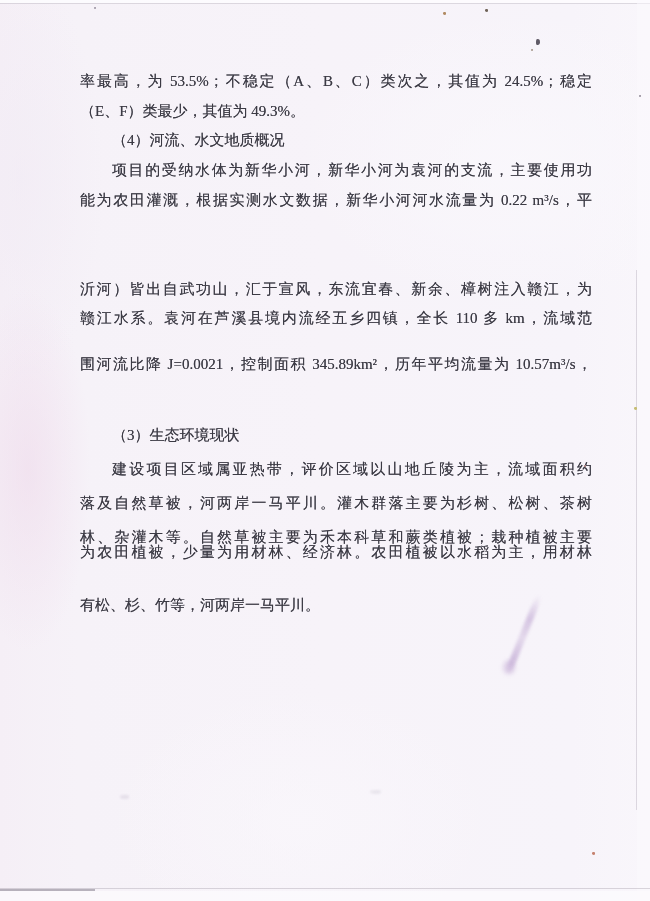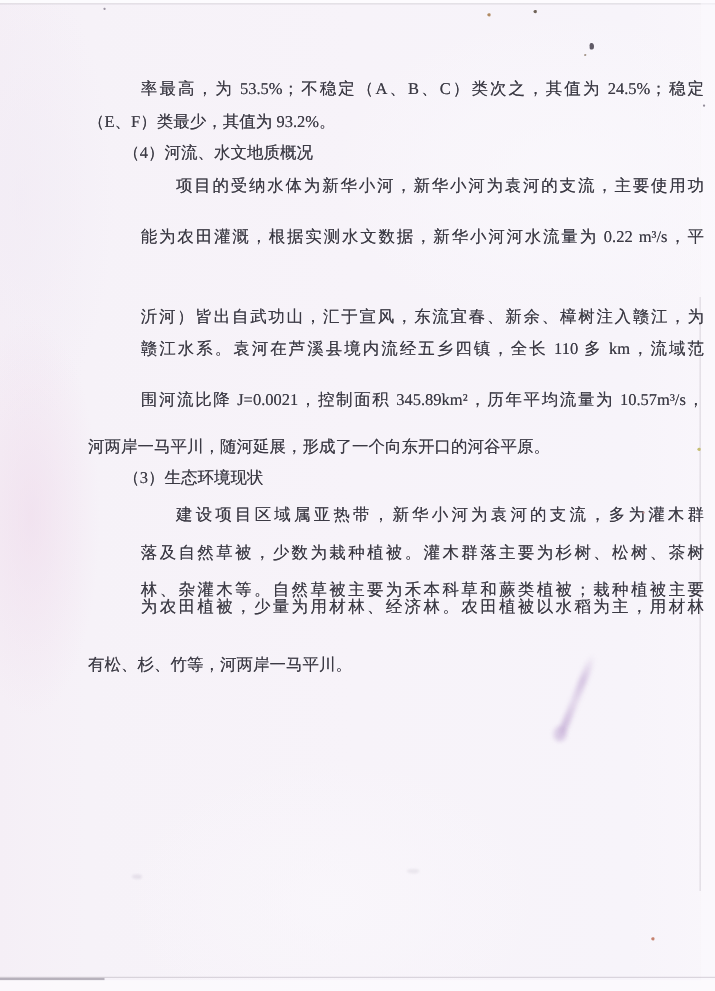--- a/index.html
+++ b/index.html
@@ -21,21 +21,21 @@
   .edge-bottom-light{position:absolute;left:0;top:891px;width:650px;height:10px;background:rgba(252,251,253,.75);}
   .edge-right-line{position:absolute;left:636px;top:270px;width:1px;height:540px;background:rgba(185,178,190,.45);}
   .edge-right-light{position:absolute;left:637px;top:0;width:13px;height:901px;background:rgba(252,250,253,.5);}
   
   .textblock{position:absolute;left:0;top:0;width:650px;height:901px;}
   .ln{
     position:absolute;left:80px;width:512px;height:18px;line-height:17px;
     font-size:15px;color:#3b3a44;letter-spacing:0;white-space:nowrap;
     text-shadow:0 0 .6px rgba(59,58,68,.75);
   }
-  .ln.j{white-space:normal;text-align:justify;text-align-last:justify;margin-left:48px;}
+  .ln.j{white-space:normal;text-align:justify;text-align-last:justify;}
   .ln.ind{padding-left:32px;width:480px;}
   
   .smudge-stroke{
     position:absolute;left:520px;top:592px;width:7px;height:85px;
     transform:rotate(22deg);border-radius:50%/18%;
     background:linear-gradient(to bottom, rgba(158,120,186,0) 0%, rgba(158,120,186,.38) 30%, rgba(158,120,186,.22) 55%, rgba(158,120,186,.42) 80%, rgba(158,120,186,0) 100%);
     filter:blur(1.8px);
   }
   .smudge-blob{
     position:absolute;left:503px;top:660px;width:12px;height:14px;
@@ -62,31 +62,30 @@
   <div class="edge-top-light"></div>
   <div class="edge-top-line"></div>
   <div class="edge-right-light"></div>
   <div class="edge-right-line"></div>
   <div class="edge-bottom-light"></div>
   <div class="edge-bottom-line"></div>
   <div class="edge-bottom-dark"></div>
 
   <div class="textblock">
     <div class="ln j" style="top:73px">率最高，为 53.5%；不稳定（A、B、C）类次之，其值为 24.5%；稳定</div>
-    <div class="ln" style="top:103px">（E、F）类最少，其值为 93.2%。</div>
+    <div class="ln" style="top:103px">（E、F）类最少，其值为 49.3%。</div>
     <div class="ln ind" style="top:132px">（4）河流、水文地质概况</div>
     <div class="ln ind j" style="top:162px">项目的受纳水体为新华小河，新华小河为袁河的支流，主要使用功</div>
-    <div class="ln j" style="top:208px">能为农田灌溉，根据实测水文数据，新华小河河水流量为 0.22 m³/s，平</div>
+    <div class="ln j" style="top:192px">能为农田灌溉，根据实测水文数据，新华小河河水流量为 0.22 m³/s，平</div>
     <div class="ln j" style="top:281px">沂河）皆出自武功山，汇于宣风，东流宜春、新余、樟树注入赣江，为</div>
     <div class="ln j" style="top:310px">赣江水系。袁河在芦溪县境内流经五乡四镇，全长 110 多 km，流域范</div>
     <div class="ln j" style="top:356px">围河流比降 J=0.0021，控制面积 345.89km²，历年平均流量为 10.57m³/s，</div>
-    <div class="ln" style="top:399px">河两岸一马平川，随河延展，形成了一个向东开口的河谷平原。</div>
     <div class="ln ind" style="top:427px">（3）生态环境现状</div>
-    <div class="ln ind j" style="top:461px">建设项目区域属亚热带，新华小河为袁河的支流，多为灌木群</div>
-    <div class="ln j" style="top:495px">落及自然草被，少数为栽种植被。灌木群落主要为杉树、松树、茶树</div>
+    <div class="ln ind j" style="top:461px">建设项目区域属亚热带，评价区域以山地丘陵为主，流域面积约</div>
+    <div class="ln j" style="top:495px">落及自然草被，河两岸一马平川。灌木群落主要为杉树、松树、茶树</div>
     <div class="ln j" style="top:529px">林、杂灌木等。自然草被主要为禾本科草和蕨类植被；栽种植被主要</div>
     <div class="ln j" style="top:544px">为农田植被，少量为用材林、经济林。农田植被以水稻为主，用材林</div>
     <div class="ln" style="top:597px">有松、杉、竹等，河两岸一马平川。</div>
   </div>
 
   <div class="smudge-stroke"></div>
   <div class="smudge-blob"></div>
 
   <div class="speck sp1"></div>
   <div class="speck sp2"></div>

